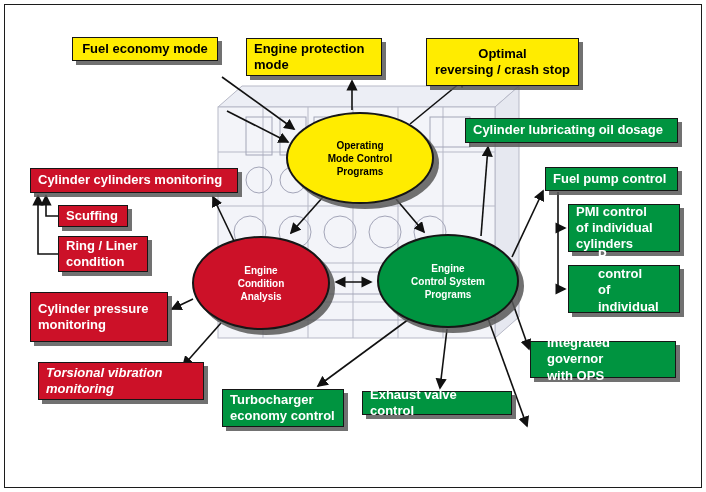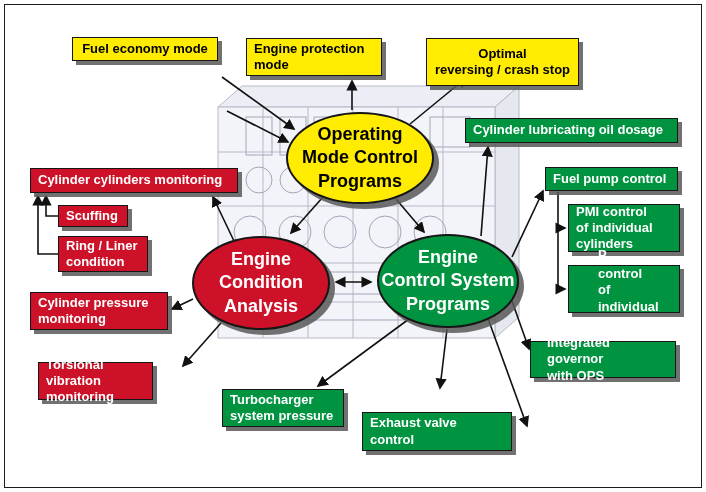--- a/index.html
+++ b/index.html
@@ -14,21 +14,21 @@
     font-weight:bold;font-size:13px;line-height:1.25;padding:3px 7px;
     border:1px solid #161616;white-space:pre-line;
     box-shadow:4px 4px 0 rgba(88,88,88,.85);z-index:4;
   }
   .yellow{background:var(--yellow,#ffec00);color:#000;}
   .red{background:var(--red,#cc1128);color:#fff;}
   .green{background:var(--green,#009440);color:#fff;}
   .center{justify-content:center;text-align:center;}
   .hub{
     position:absolute;border-radius:50%;display:flex;align-items:center;justify-content:center;
-    text-align:center;font-weight:bold;font-size:18px;line-height:1.3;white-space:pre-line;
+    text-align:center;font-weight:bold;font-size:10px;line-height:1.3;white-space:pre-line;
     border:2px solid #161616;box-shadow:5px 5px 0 rgba(88,88,88,.85);z-index:3;box-sizing:border-box;
   }
   sub{font-size:.72em;vertical-align:sub;}
   .pre{white-space:pre-line;}
 </style>
 </head>
 <body>
 
 <div id="stage">
 
@@ -108,33 +108,33 @@
   <div class="box yellow center" style="left:72px;top:37px;width:146px;height:24px;">Fuel economy mode</div>
   <div class="box yellow" style="left:246px;top:38px;width:136px;height:38px;">Engine protection
 mode</div>
   <div class="box yellow center" style="left:426px;top:38px;width:153px;height:48px;">Optimal
 reversing / crash stop</div>
 
   <div class="box red" style="left:30px;top:168px;width:208px;height:25px;">Cylinder cylinders monitoring</div>
   <div class="box red" style="left:58px;top:205px;width:70px;height:22px;">Scuffing</div>
   <div class="box red" style="left:58px;top:236px;width:90px;height:36px;">Ring / Liner
 condition</div>
-  <div class="box red" style="left:30px;top:292px;width:138px;height:38px;">Cylinder pressure
+  <div class="box red" style="left:30px;top:292px;width:138px;height:50px;">Cylinder pressure
 monitoring</div>
-  <div class="box red" style="left:38px;top:362px;width:115px;height:38px;">Torsional vibration
+  <div class="box red" style="left:38px;top:362px;width:166px;height:38px;font-style:italic;">Torsional vibration
 monitoring</div>
 
   <div class="box green" style="left:545px;top:167px;width:133px;height:24px;">Fuel pump control</div>
   <div class="box green" style="left:465px;top:118px;width:213px;height:25px;">Cylinder lubricating oil dosage</div>
   <div class="box green" style="left:568px;top:204px;width:112px;height:48px;">PMI control
 of individual
 cylinders</div>
   <div class="box green" style="left:568px;top:265px;width:112px;height:48px;padding-left:29px;"><span><span>P</span><sub>max</sub><span class="pre"> control
 of individual
 cylinders</span></span></div>
   <div class="box green" style="left:530px;top:341px;width:146px;height:37px;padding-left:16px;">Integrated governor
 with OPS</div>
-  <div class="box green" style="left:362px;top:391px;width:150px;height:39px;margin-top:21px;">Exhaust valve control</div>
+  <div class="box green" style="left:362px;top:391px;width:150px;height:24px;">Exhaust valve control</div>
   <div class="box green" style="left:222px;top:389px;width:122px;height:38px;">Turbocharger
-system pressure</div>
+economy control</div>
 
   <div class="frame"></div>
 </div>
 
 </body></html>

